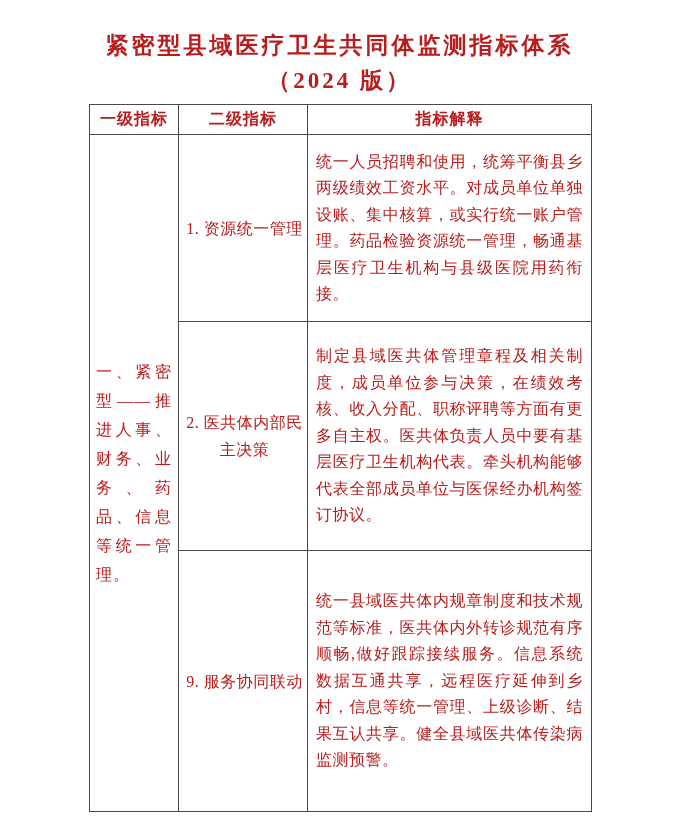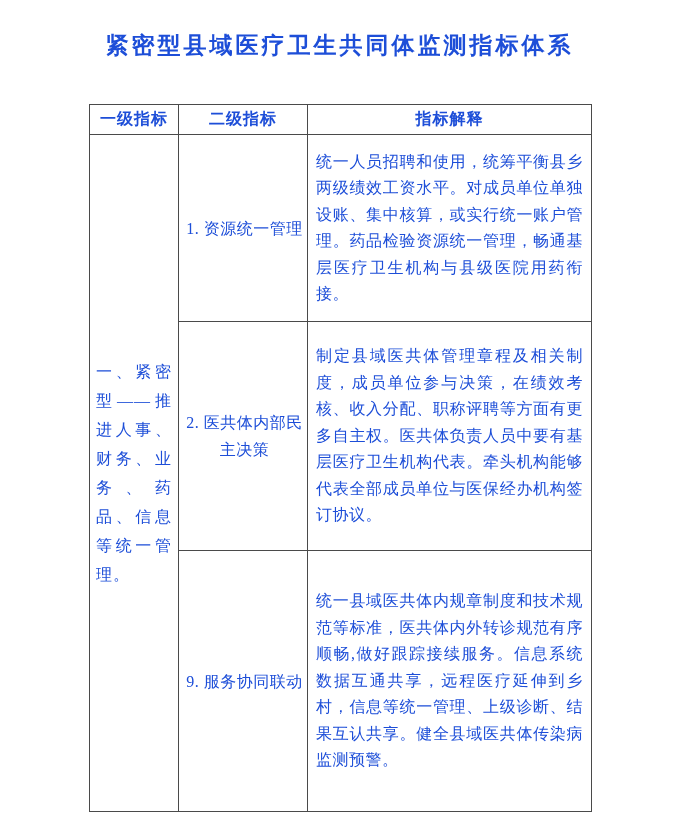--- a/index.html
+++ b/index.html
@@ -6,21 +6,21 @@
     margin: 0;
     padding: 0;
     background: #ffffff;
   }
   .page {
     position: relative;
     width: 679px;
     height: 823px;
     background: #ffffff;
     font-family: "Liberation Serif", "DejaVu Serif", serif;
-    color: #1d4ed8;
+    color: #b91c1c;
     overflow: hidden;
   }
   .title-block {
     position: absolute;
     top: 28px;
     left: 0;
     width: 100%;
     text-align: center;
     font-weight: 700;
     font-size: 23px;
@@ -76,20 +76,21 @@
   tr.row-2 td { height: 220px; }
   tr.row-3 td { height: 252px; }
 </style>
 </head>
 <body>
 
 <div class="page">
 
   <div class="title-block">
     <div>紧密型县域医疗卫生共同体监测指标体系</div>
+    <div>（2024 版）</div>
   </div>
 
   <table class="indicator-table">
     <colgroup>
       <col class="col-1">
       <col class="col-2">
       <col class="col-3">
     </colgroup>
     <thead>
       <tr class="header-row">

